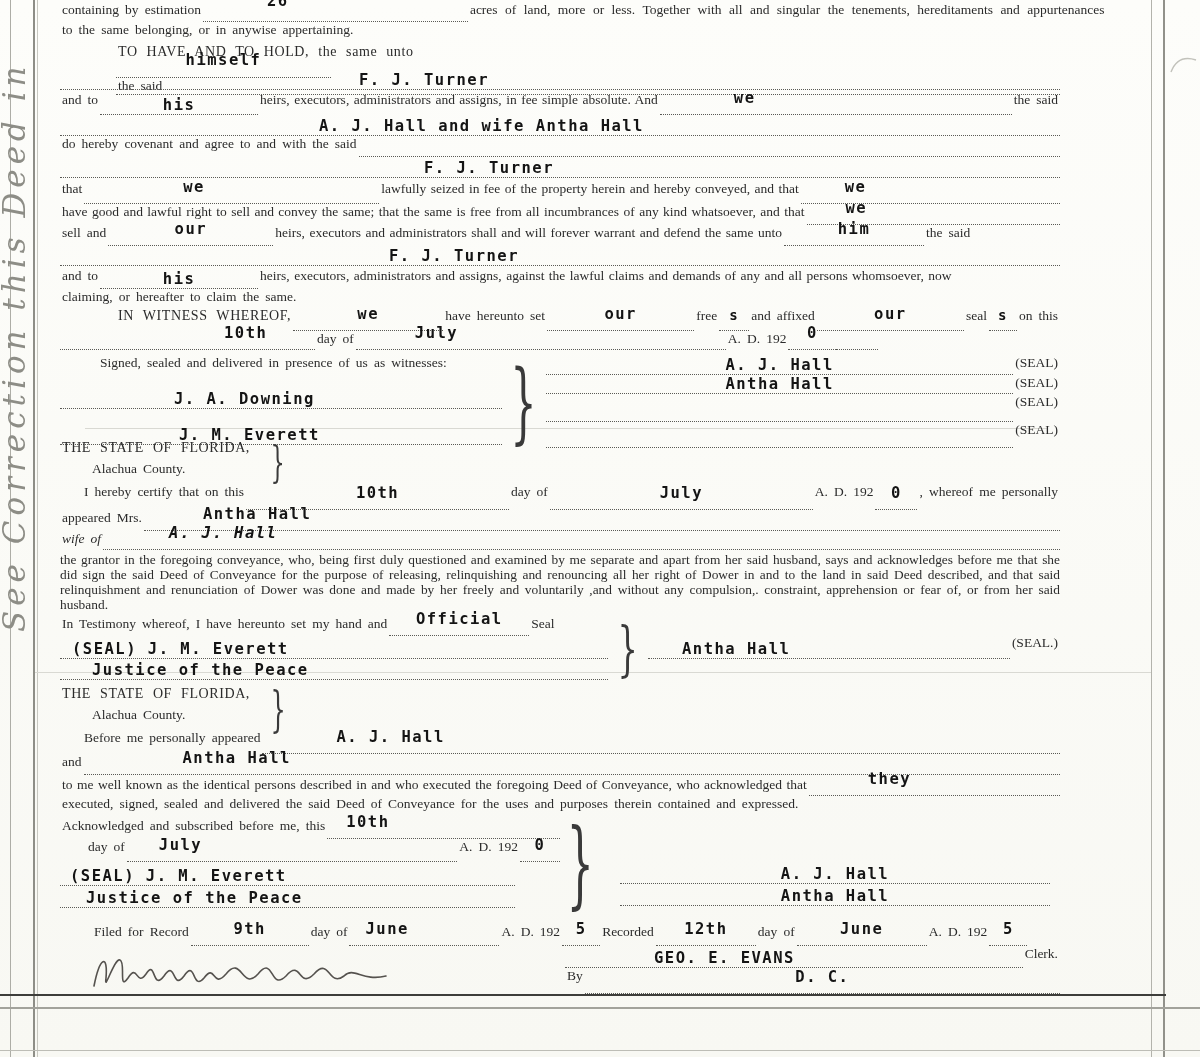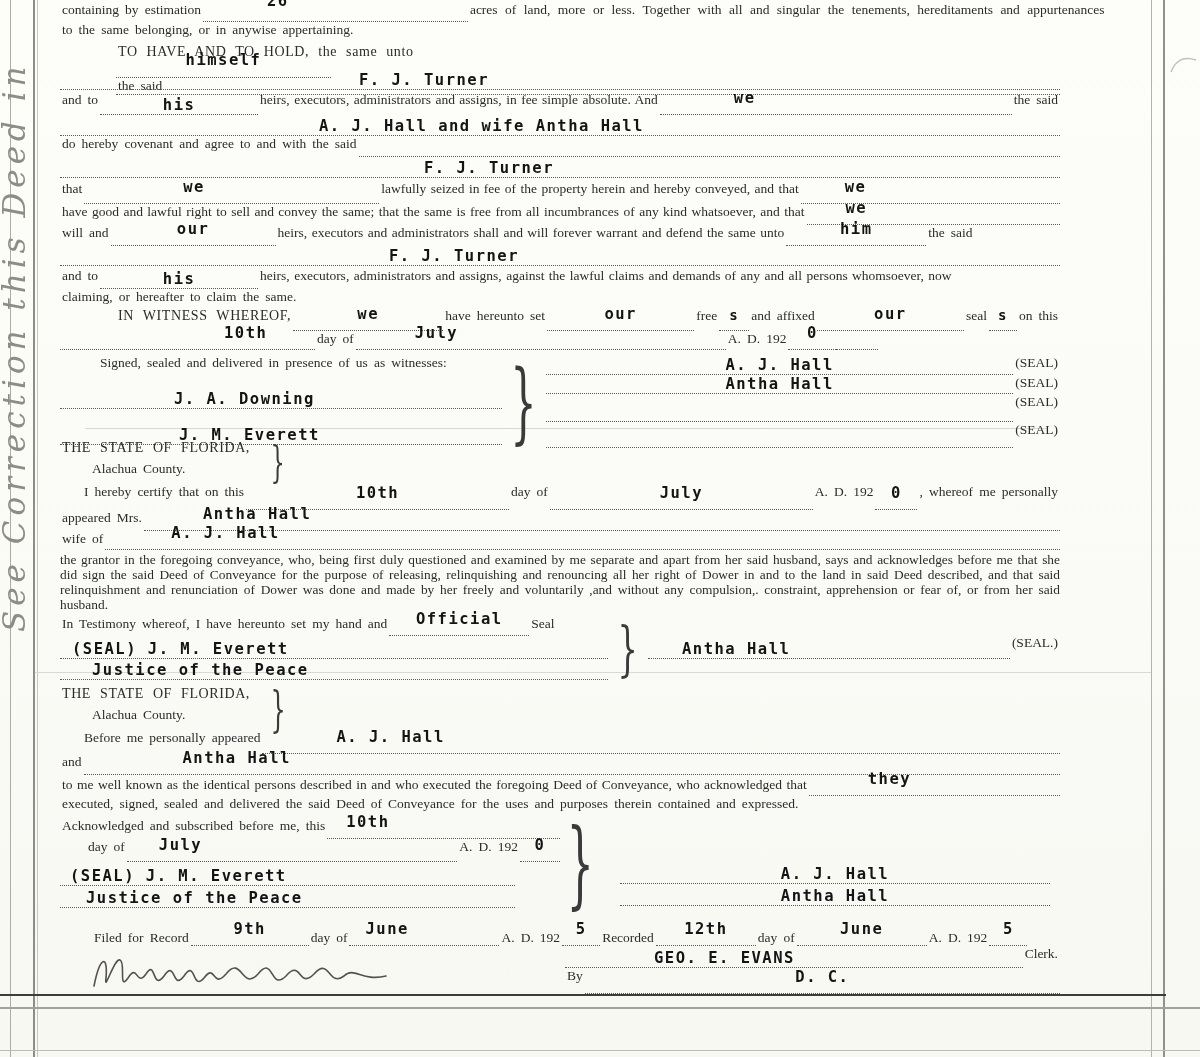--- a/index.html
+++ b/index.html
@@ -107,21 +107,21 @@
           <span class="tw up">we</span>
         </span>
     </div>
     <div class="row" style="height:21px;">
       <span class="pt ws1">have good and lawful right to sell and convey the same; that the same is free from all incumbrances of any kind whatsoever, and that</span>
       <span class="fl gr ls" style="padding-left:35px;">
           <span class="tw up">we</span>
         </span>
     </div>
     <div class="row" style="height:21px;">
-      <span class="pt">will and</span>
+      <span class="pt">sell and</span>
       <span class="fl" style="width:165px;">
           <span class="tw up">our</span>
         </span>
       <span class="pt ws1">heirs, executors and administrators shall and will forever warrant and defend the same unto</span>
       <span class="fl" style="width:140px;">
           <span class="tw up">him</span>
         </span>
       <span class="pt">the said</span>
     </div>
     <div class="row" style="height:20px;">
@@ -247,21 +247,21 @@
           <span class="tw up">0</span>
         </span>
       <span class="pt">, whereof me personally</span>
     </div>
     <div class="row" style="height:21px;">
       <span class="pt">appeared Mrs.</span>
       <span class="fl gr ls" style="padding-left:55px;">
           <span class="tw up">Antha Hall</span>
         </span>
     </div>
-    <div class="row" style="height:19px;">
+    <div class="row" style="height:19px;font-style:italic;">
       <span class="pt">wife of</span>
       <span class="fl gr ls" style="padding-left:62px;">
           <span class="tw up">A. J. Hall</span>
         </span>
     </div>
     <div class="para" style="margin-top:2px;">the grantor in the foregoing conveyance, who, being first duly questioned and examined by me separate and apart from her said husband, says and acknowledges before me that she did sign the said Deed of Conveyance for the purpose of releasing, relinquishing and renouncing all her right of Dower in and to the land in said Deed described, and that said relinquishment and renunciation of Dower was done and made by her freely and voluntarily ,and without any compulsion,. constraint, apprehension or fear of, or from her said husband.</div>
     <div style="display:flex;margin-top:4px;">
       <div style="width:548px;">
         <div class="row" style="height:20px;">
           <span class="pt">In Testimony whereof, I have hereunto set my hand and</span>
@@ -371,21 +371,21 @@
         <div class="row" style="height:22px;">
           <span class="fl gr" style="margin-right:10px;">
               <span class="tw">Antha Hall</span>
             </span>
         </div>
       </div>
     </div>
   </div>
 
   <div class="content" style="top:924px;">
-    <div class="row" style="height:22px;padding-left:32px;align-items:flex-end;">
+    <div class="row" style="height:22px;padding-left:32px;">
       <span class="pt">Filed for Record</span>
       <span class="fl" style="width:118px;">
           <span class="tw up">9th</span>
         </span>
       <span class="pt">day of</span>
       <span class="fl ls" style="width:150px;padding-left:12px;">
           <span class="tw up">June</span>
         </span>
       <span class="pt">A. D. 192</span>
       <span class="fl" style="width:38px;">

